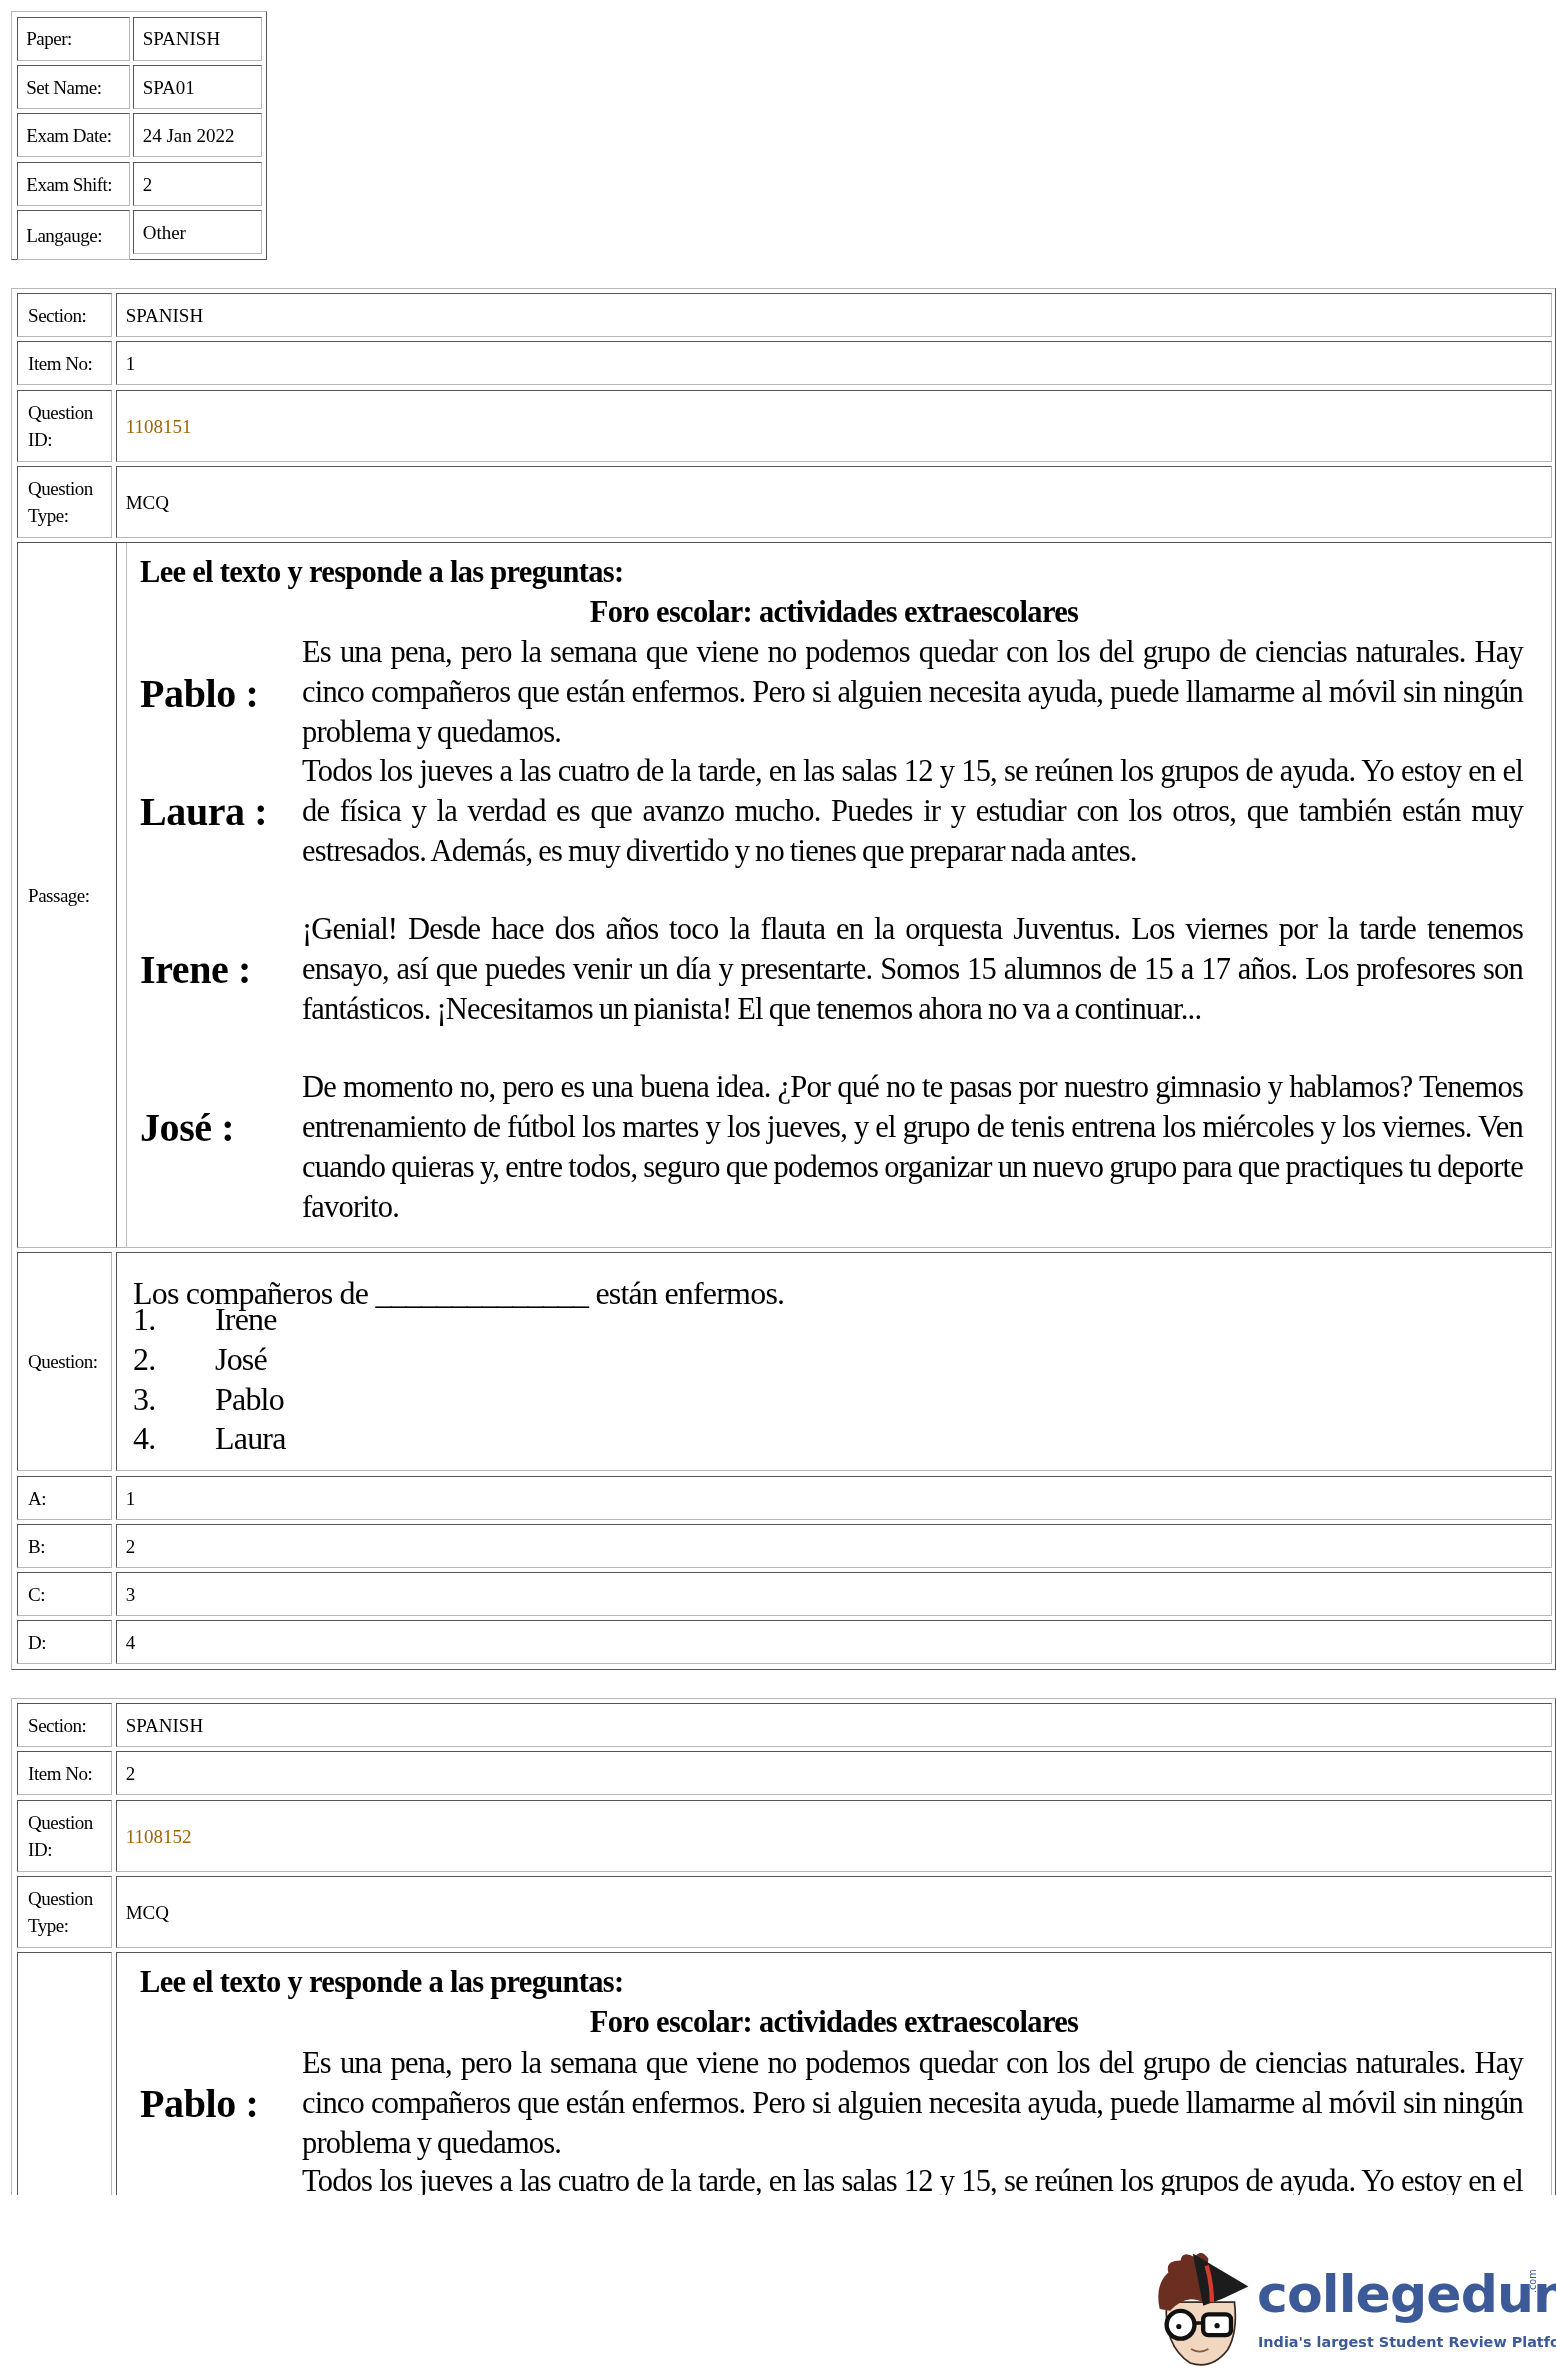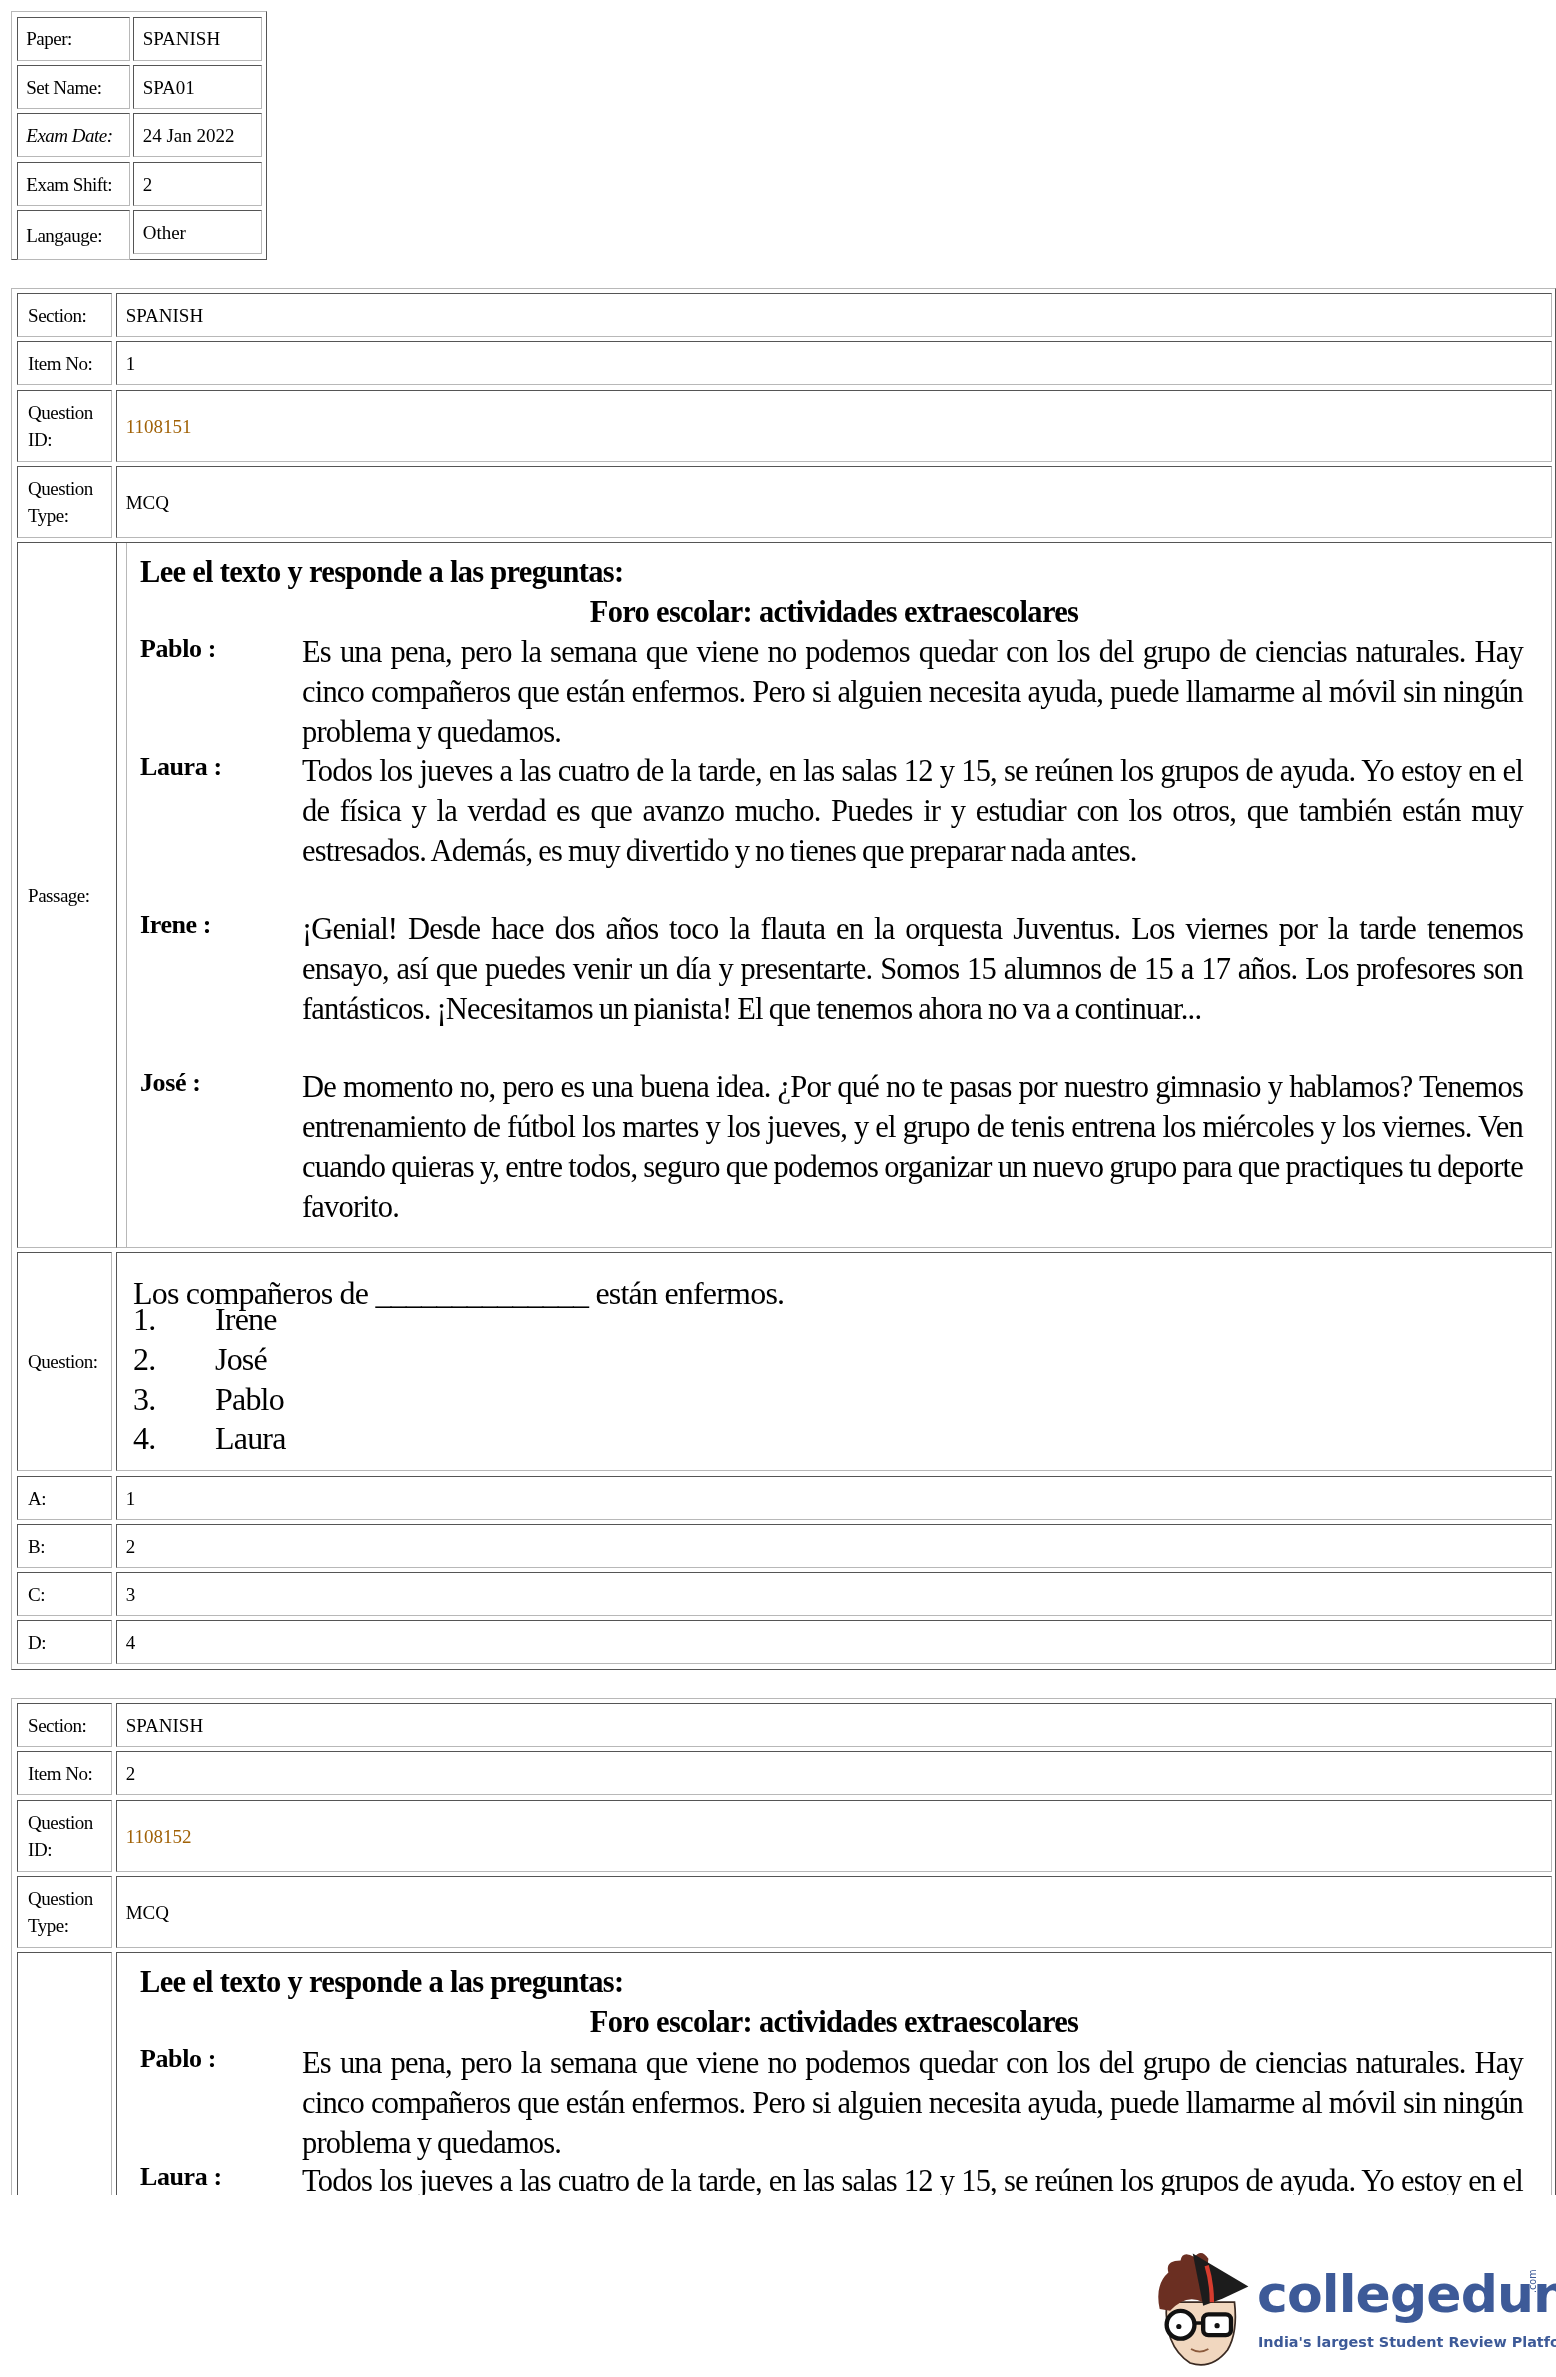--- a/index.html
+++ b/index.html
@@ -8,21 +8,21 @@
   .outer { position:absolute; border:1.7px solid; border-color:#b8b8b8 #555 #555 #b8b8b8; box-sizing:border-box; }
   .cell { position:absolute; box-sizing:border-box; border:1.7px solid;
           border-color:#555 #b8b8b8 #b8b8b8 #555; display:flex; align-items:center; }
   .lbl { font-size:19px; line-height:27px; padding-left:10.5px; letter-spacing:-0.5px; }
   .val { font-size:19px; line-height:27px; padding-left:8.7px; }
   .qid { color:#a16207; font-weight:normal; }
   .hdr .lbl { font-size:19px; padding-left:8.7px; }
   .passage { position:absolute; font-family:"Liberation Serif", serif; }
   .p-title { position:absolute; font-weight:bold; font-size:30.5px; letter-spacing:-0.7px; white-space:nowrap; }
   .p-sub { position:absolute; font-weight:bold; font-size:30.5px; letter-spacing:-0.7px; white-space:nowrap; left:0; width:1417px; text-align:center; }
-  .speaker { position:absolute; font-weight:bold; font-size:26px; letter-spacing:-0.4px; white-space:nowrap; }
+  .speaker { position:absolute; font-weight:bold; font-size:40px; letter-spacing:-0.4px; white-space:nowrap;margin-top:36px; }
   .sp-text { position:absolute; font-size:30.5px; line-height:40px; text-align:justify; letter-spacing:-0.8px; word-spacing:-0.9px; }
   .q-text { position:absolute; font-size:32px; letter-spacing:-0.8px; white-space:nowrap;margin-top:14px; }
   .q-opt { position:absolute; font-size:32px; letter-spacing:-0.8px; white-space:nowrap; }
   .logo { position:absolute; left:1151px; top:2241px; width:401px; height:131px; }
   .logo-word { position:absolute; left:106px; top:23px; font-family:"DejaVu Sans", sans-serif; font-size:52px; font-weight:bold; color:#3d5a98; letter-spacing:-0.9px; white-space:nowrap; }
   .logo-com { position:absolute; left:376px; top:35px; font-family:"DejaVu Sans", sans-serif; font-size:9.6px; color:#3d5a98; transform:rotate(-90deg); transform-origin:left top; }
   .logo-tag { position:absolute; left:107px; top:93px; font-family:"DejaVu Sans", sans-serif; font-size:14.4px; font-weight:bold; color:#3d5a98; white-space:nowrap; }
 </style>
 </head>
 <body>
@@ -36,21 +36,21 @@
       <span>SPANISH</span>
     </div>
 
   <div class="cell lbl" style="left:16.6px;top:65px;width:113px;height:44px;">
       <span>Set Name:</span>
     </div>
   <div class="cell val" style="left:133px;top:65px;width:129px;height:44px;">
       <span>SPA01</span>
     </div>
 
-  <div class="cell lbl" style="left:16.6px;top:113px;width:113px;height:44px;font-style:italic;">
+  <div class="cell lbl" style="left:16.6px;top:113px;width:113px;height:44px;">
       <span>Exam Date:</span>
     </div>
   <div class="cell val" style="left:133px;top:113px;width:129px;height:44px;">
       <span>24 Jan 2022</span>
     </div>
 
   <div class="cell lbl" style="left:16.6px;top:162px;width:113px;height:44px;">
       <span>Exam Shift:</span>
     </div>
   <div class="cell val" style="left:133px;top:162px;width:129px;height:44px;">

